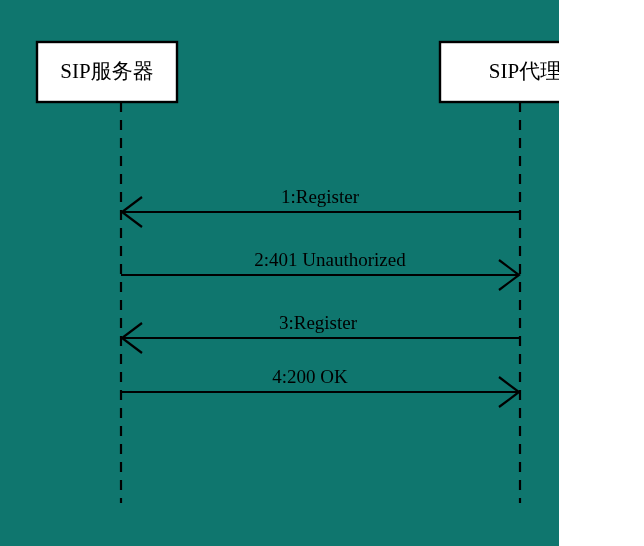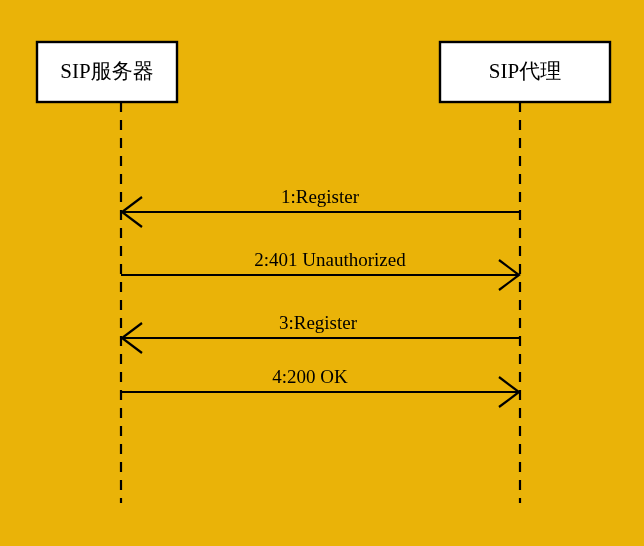--- a/index.html
+++ b/index.html
@@ -6,23 +6,23 @@
   html, body {
     margin: 0;
     padding: 0;
     background: #ffffff;
   }
   body {
     font-family: "Liberation Serif", "DejaVu Serif", serif;
   }
   #diagram-canvas {
     position: relative;
-    width: 644px;
+    width: 559px;
     height: 546px;
-    background: #eab308;
+    background: #0f766e;
     overflow: hidden;
   }
   #diagram-svg {
     position: absolute;
     left: 0;
     top: 0;
     width: 644px;
     height: 546px;
     display: block;
   }

